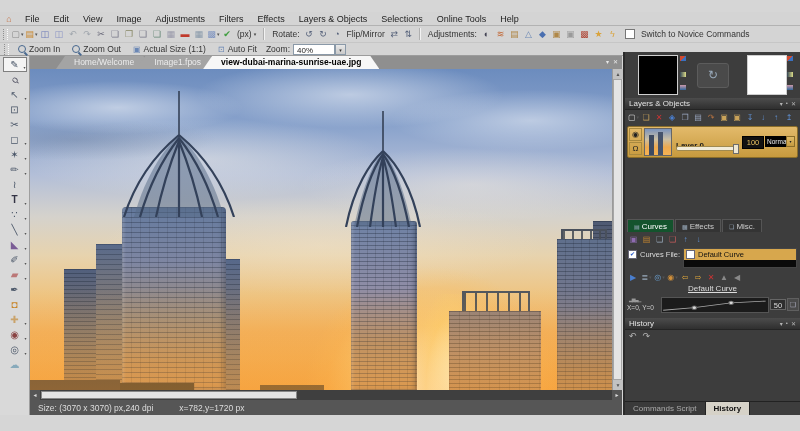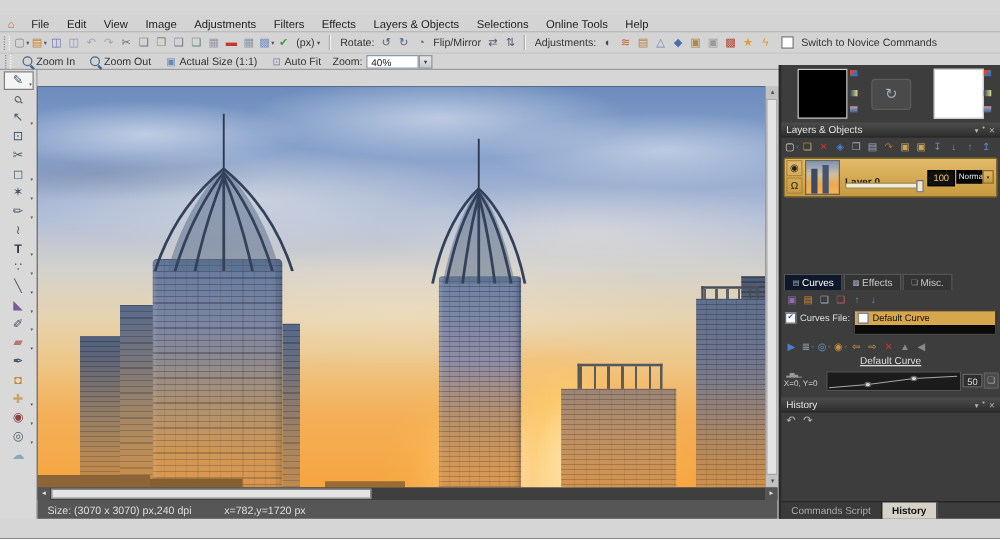--- a/index.html
+++ b/index.html
@@ -159,21 +159,21 @@
   .lval{position:absolute;right:33px;top:9px;width:20px;height:11px;background:#111;color:#e8c060;font-size:7.5px;
     text-align:center;line-height:11px;border:1px solid #000;}
   .lblend{position:absolute;right:11px;top:9px;width:21px;height:11px;background:#000;color:#eee;font-size:6.5px;
     line-height:11px;padding-left:2px;box-sizing:border-box;}
   .lblenddd{position:absolute;right:2px;top:9px;width:9px;height:11px;background:linear-gradient(#e0bb68,#c59a40);
     border:1px solid #8a6d2a;font-size:4px;color:#222;text-align:center;line-height:10px;box-sizing:border-box;}
   .panelgap{flex:1 1 auto;}
   .ctabs{flex:0 0 13px;height:13px;display:flex;gap:1px;padding-left:2px;}
   .ctab{height:13px;display:flex;align-items:center;gap:2px;padding:0 6px;background:#343434;border:1px solid #555;
     border-bottom:none;color:#ccc;font-size:8px;box-sizing:border-box;}
-  .ctab:first-child{background:#0f172a;color:#fff;}
+  .ctab:first-child{background:#14532d;color:#fff;}
   .ctab .ci{font-size:6px;color:#9ab;}
   .clistrow{flex:0 0 24px;height:24px;display:flex;padding:2px 3px;gap:3px;box-sizing:border-box;}
   .ccheck{width:7px;height:7px;background:#fff;border:1px solid #667;font-size:6px;line-height:7px;text-align:center;
     color:#2255cc;flex:0 0 7px;margin-top:2px;}
   .clabel{font-size:7.5px;color:#ddd;white-space:nowrap;margin-top:2px;}
   .clist{flex:1;background:#0a0a0a;border:1px solid #454545;}
   .clitem{height:11px;background:#d7a74d;display:flex;align-items:center;gap:3px;padding-left:2px;}
   .clitem .ccheck{margin-top:0;}
   .clitem .txt{font-size:7.5px;color:#111;}
   .curvelink{flex:0 0 10px;text-align:center;font-size:8px;color:#ddd;text-decoration:underline;}
@@ -372,20 +372,29 @@
       </span>
     <span class="zbtn">
         <span style="color:#6a87b5;font-size:8px">⊡</span>
         <span>Auto Fit</span>
       </span>
     <span class="tlabel">Zoom:</span>
     <span class="zoomsel">40%</span>
     <span class="zoomdd">▾</span>
   </div>
 
+  <div class="tabbar abs">
+    <span class="tab">Home/Welcome</span>
+    <span class="tab">Image1.fpos</span>
+    <span class="tab active">view-dubai-marina-sunrise-uae.jpg</span>
+    <span class="tabicons">
+      <span>▾</span>
+      <span>✕</span>
+    </span>
+  </div>
 
   <div class="tools abs">
     <span class="toolcol">
 
     <span class="tool">
           <span class="g">✎</span>
           <span class="dd">▾</span>
         </span>
         <span class="tool">
           <span class="g" style="display:inline-block;transform:rotate(-50deg);color:#556">ϙ</span>

